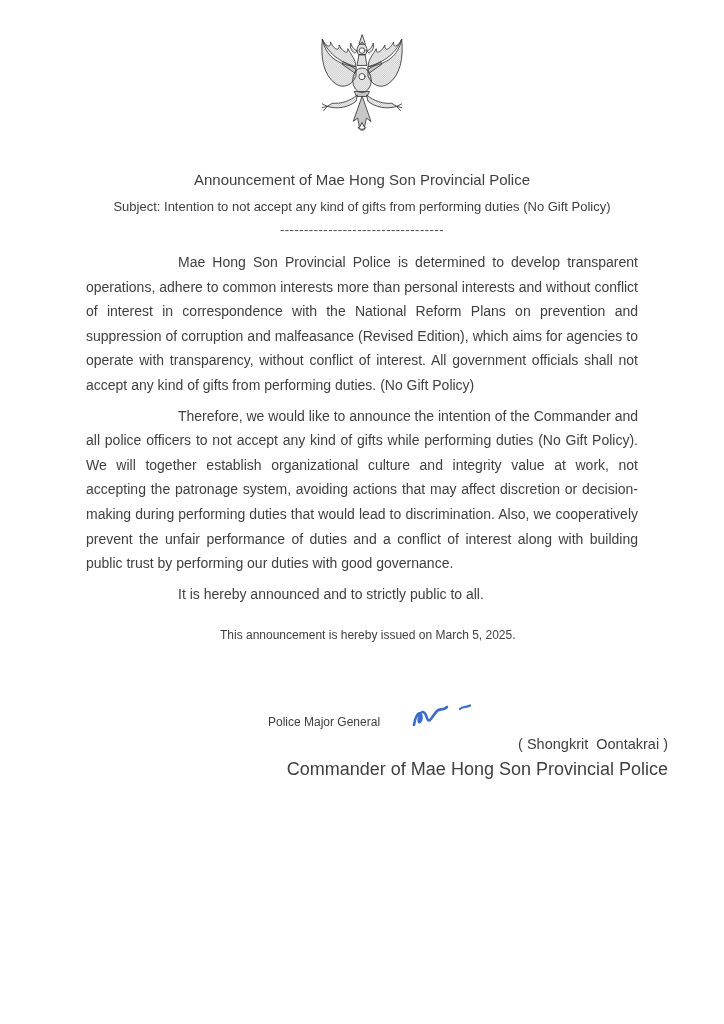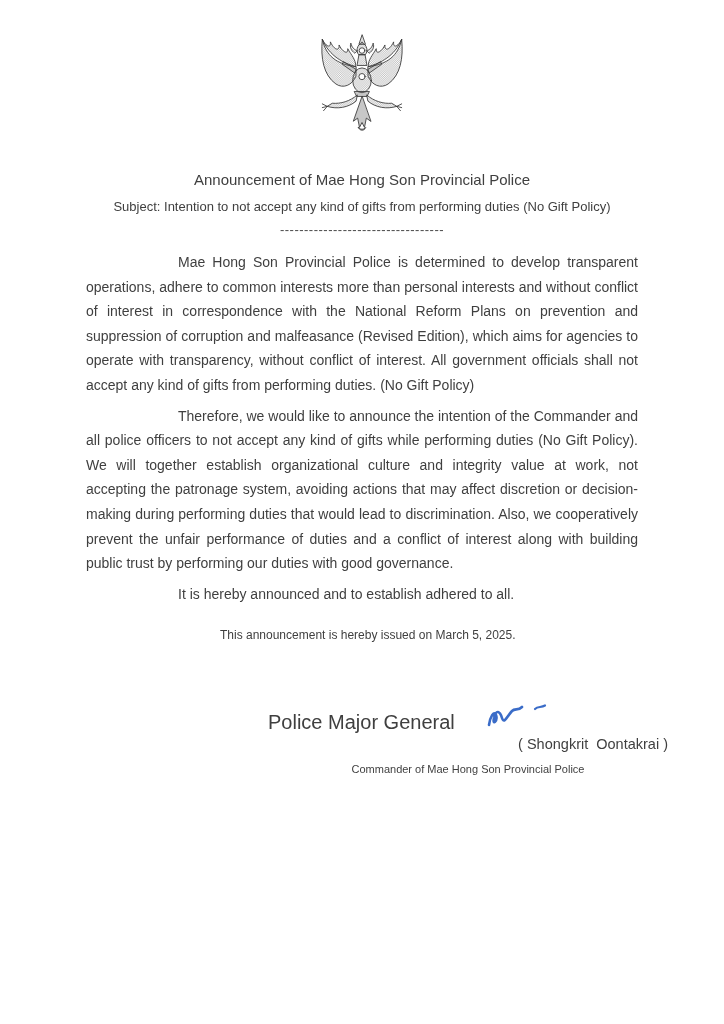--- a/index.html
+++ b/index.html
@@ -70,38 +70,38 @@
     margin-left: 182px;
     width: 400px;
   }
   .sig-row {
     display: flex;
     align-items: flex-end;
     gap: 28px;
     height: 38px;
   }
   .sig-rank {
-    font-size: 20px;
+    font-size: 12px;
     line-height: 20px;
   }
   .sig-ink {
     display: inline-block;
     transform: translateY(4px);
   }
   .sig-name {
     margin-top: 2px;
     text-align: right;
     font-size: 14.5px;
     line-height: 20px;
     white-space: pre;
   }
   .sig-title {
     margin-top: 5px;
-    text-align: center;
-    font-size: 11px;
+    text-align: right;
+    font-size: 18px;
     line-height: 20px;
   }
 </style>
 </head>
 <body>
 
 <div class="page">
 
   <div class="emblem">
     <svg viewBox="0 0 200 180" xmlns="http://www.w3.org/2000/svg">
@@ -154,21 +154,21 @@
     </svg>
   </div>
 
   <div class="doc-title">Announcement of Mae Hong Son Provincial Police</div>
   <div class="doc-subject">Subject: Intention to not accept any kind of gifts from performing duties (No Gift Policy)</div>
   <div class="divider">----------------------------------</div>
 
   <div class="content">
     <p class="para para-first">Mae Hong Son Provincial Police is determined to develop transparent operations, adhere to common interests more than personal interests and without conflict of interest in correspondence with the National Reform Plans on prevention and suppression of corruption and malfeasance (Revised Edition), which aims for agencies to operate with transparency, without conflict of interest. All government officials shall not accept any kind of gifts from performing duties. (No Gift Policy)</p>
     <p class="para para-second">Therefore, we would like to announce the intention of the Commander and all police officers to not accept any kind of gifts while performing duties (No Gift Policy). We will together establish organizational culture and integrity value at work, not accepting the patronage system, avoiding actions that may affect discretion or decision-making during performing duties that would lead to discrimination. Also, we cooperatively prevent the unfair performance of duties and a conflict of interest along with building public trust by performing our duties with good governance.</p>
-    <p class="closing">It is hereby announced and to establish adhered to all.</p>
+    <p class="closing">It is hereby announced and to strictly public to all.</p>
     <p class="issued">This announcement is hereby issued on March 5, 2025.</p>
 
     <div class="sig-block">
       <div class="sig-row">
         <span class="sig-rank">Police Major General</span>
         <span class="sig-ink">
           <svg viewBox="0 0 72 36" width="72" height="36" xmlns="http://www.w3.org/2000/svg">
             <g fill="none" stroke="#3a6cc8" stroke-linecap="round" stroke-linejoin="round">
               <path d="M6,29 C7,21 11,14 13,19 C15,25 9,30 11,22 C13,13 17,15 19,22 C21,29 25,19 29,15 C32,12 35,15 39,11" stroke-width="2.6"></path>
               <path d="M52,13 C55,10 58,12 62,9.5" stroke-width="2.2"></path>

